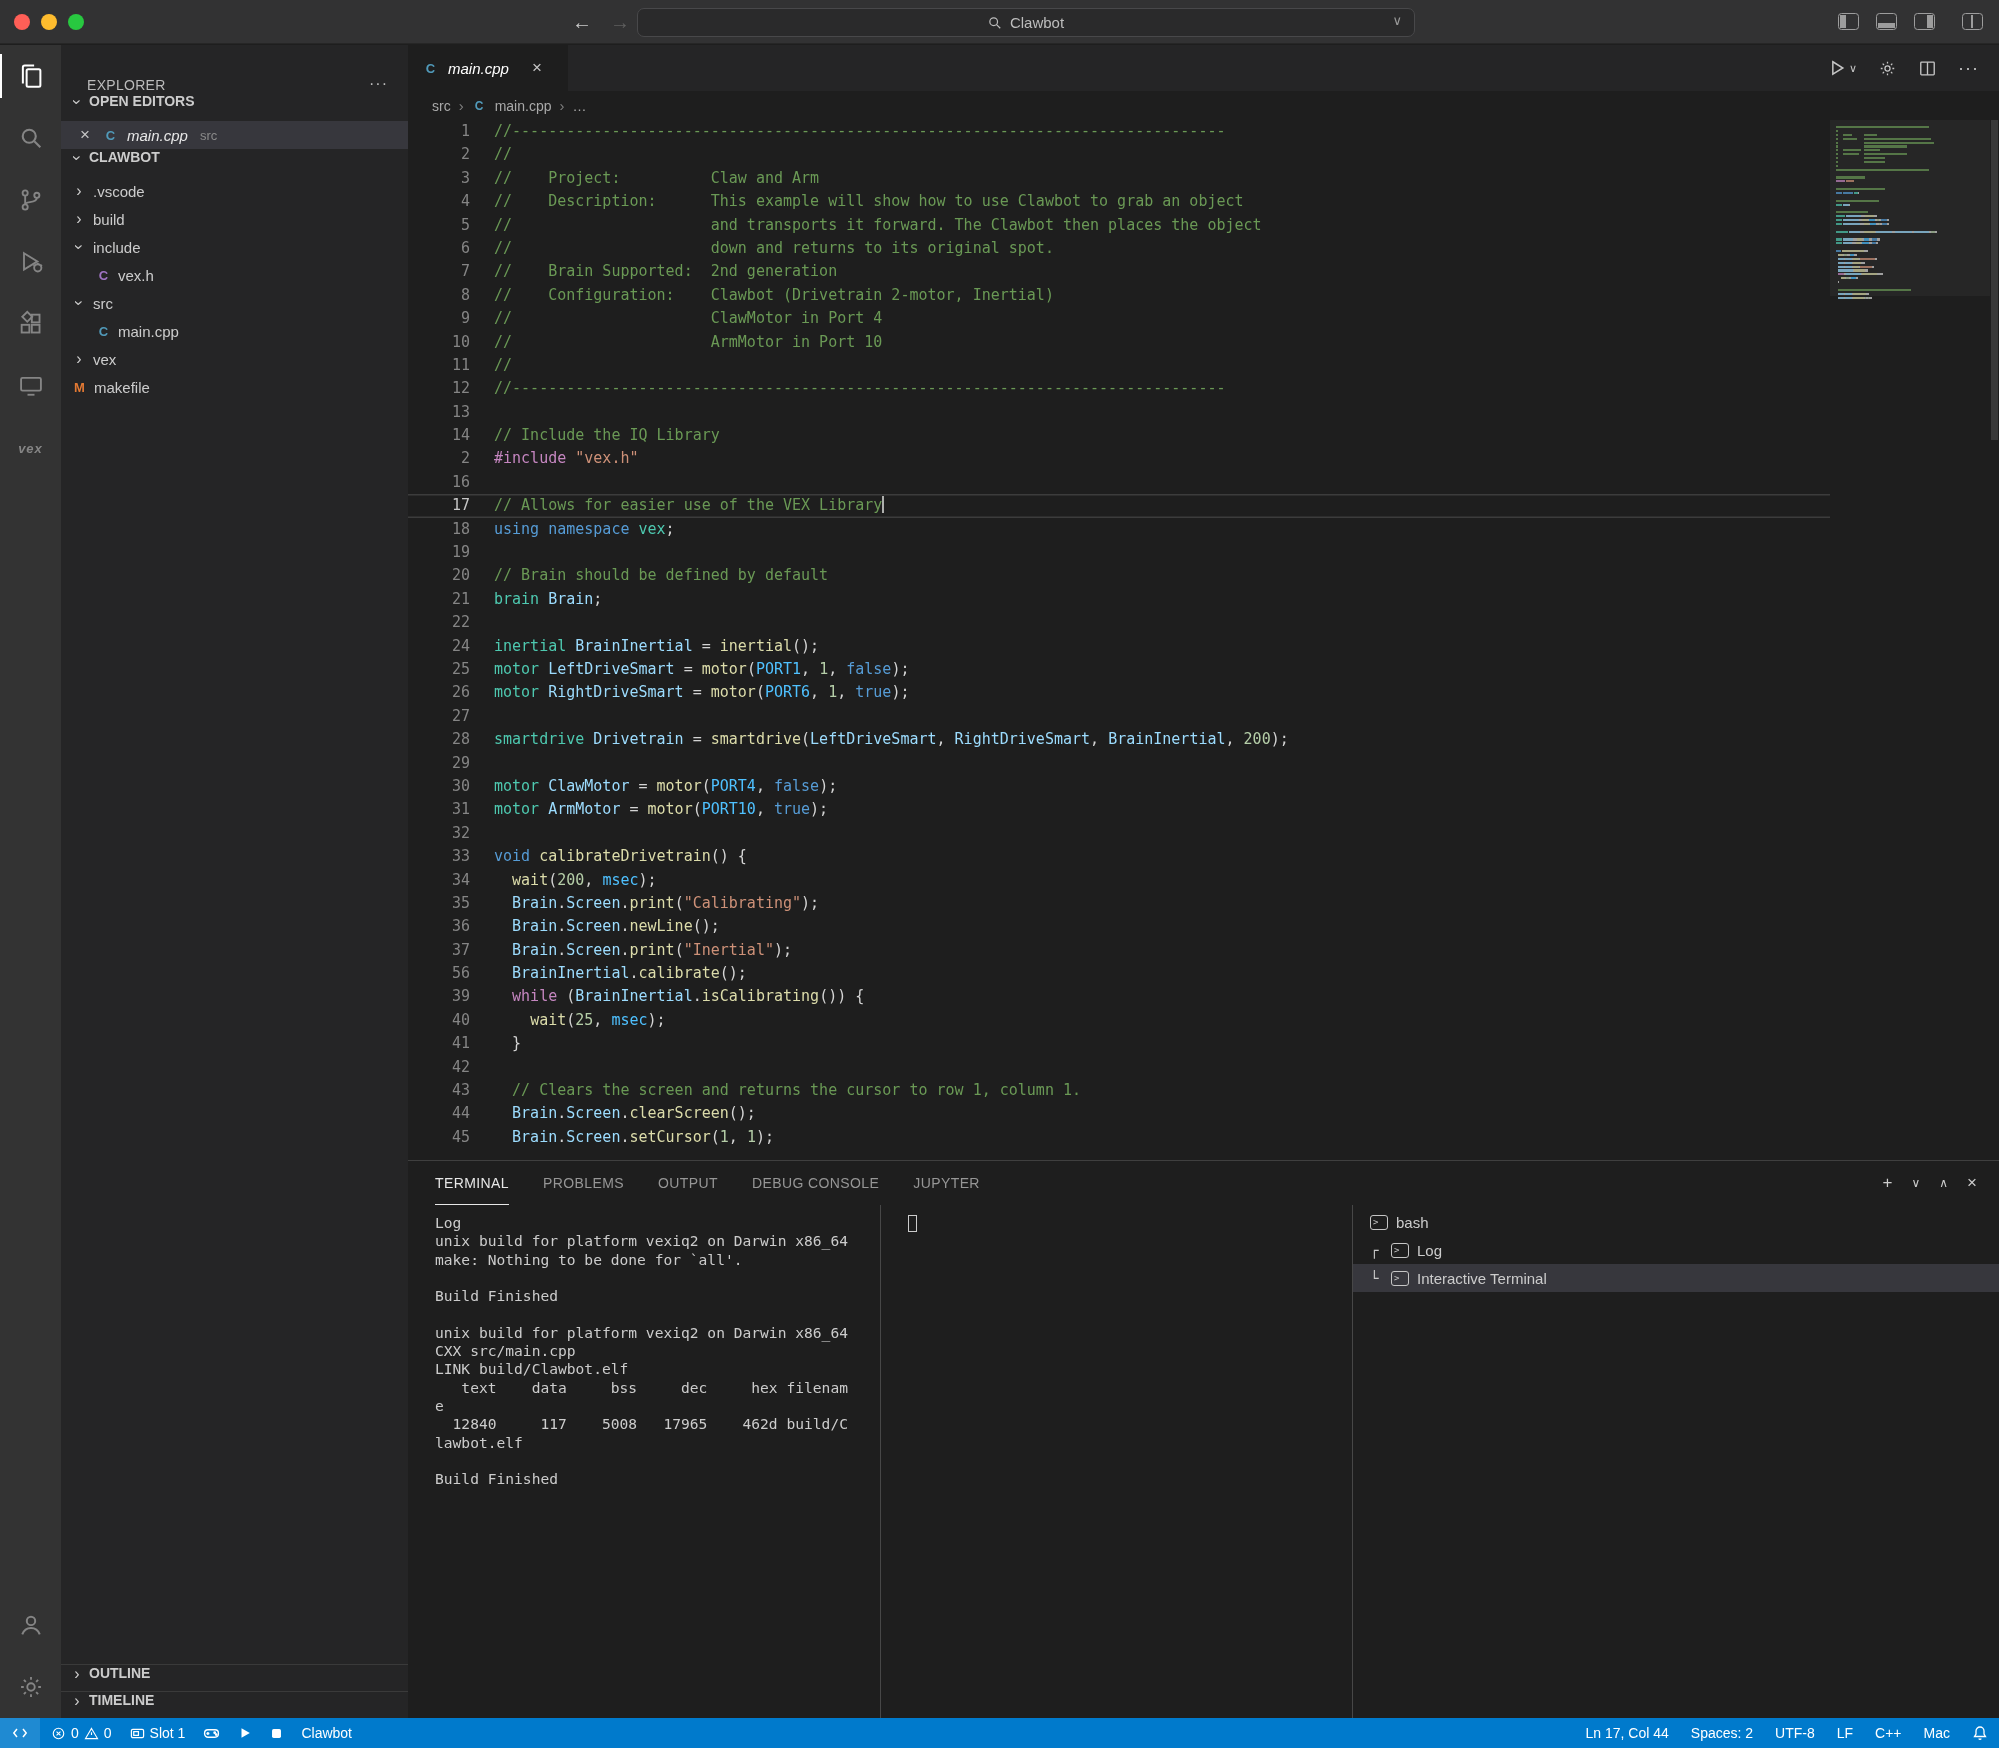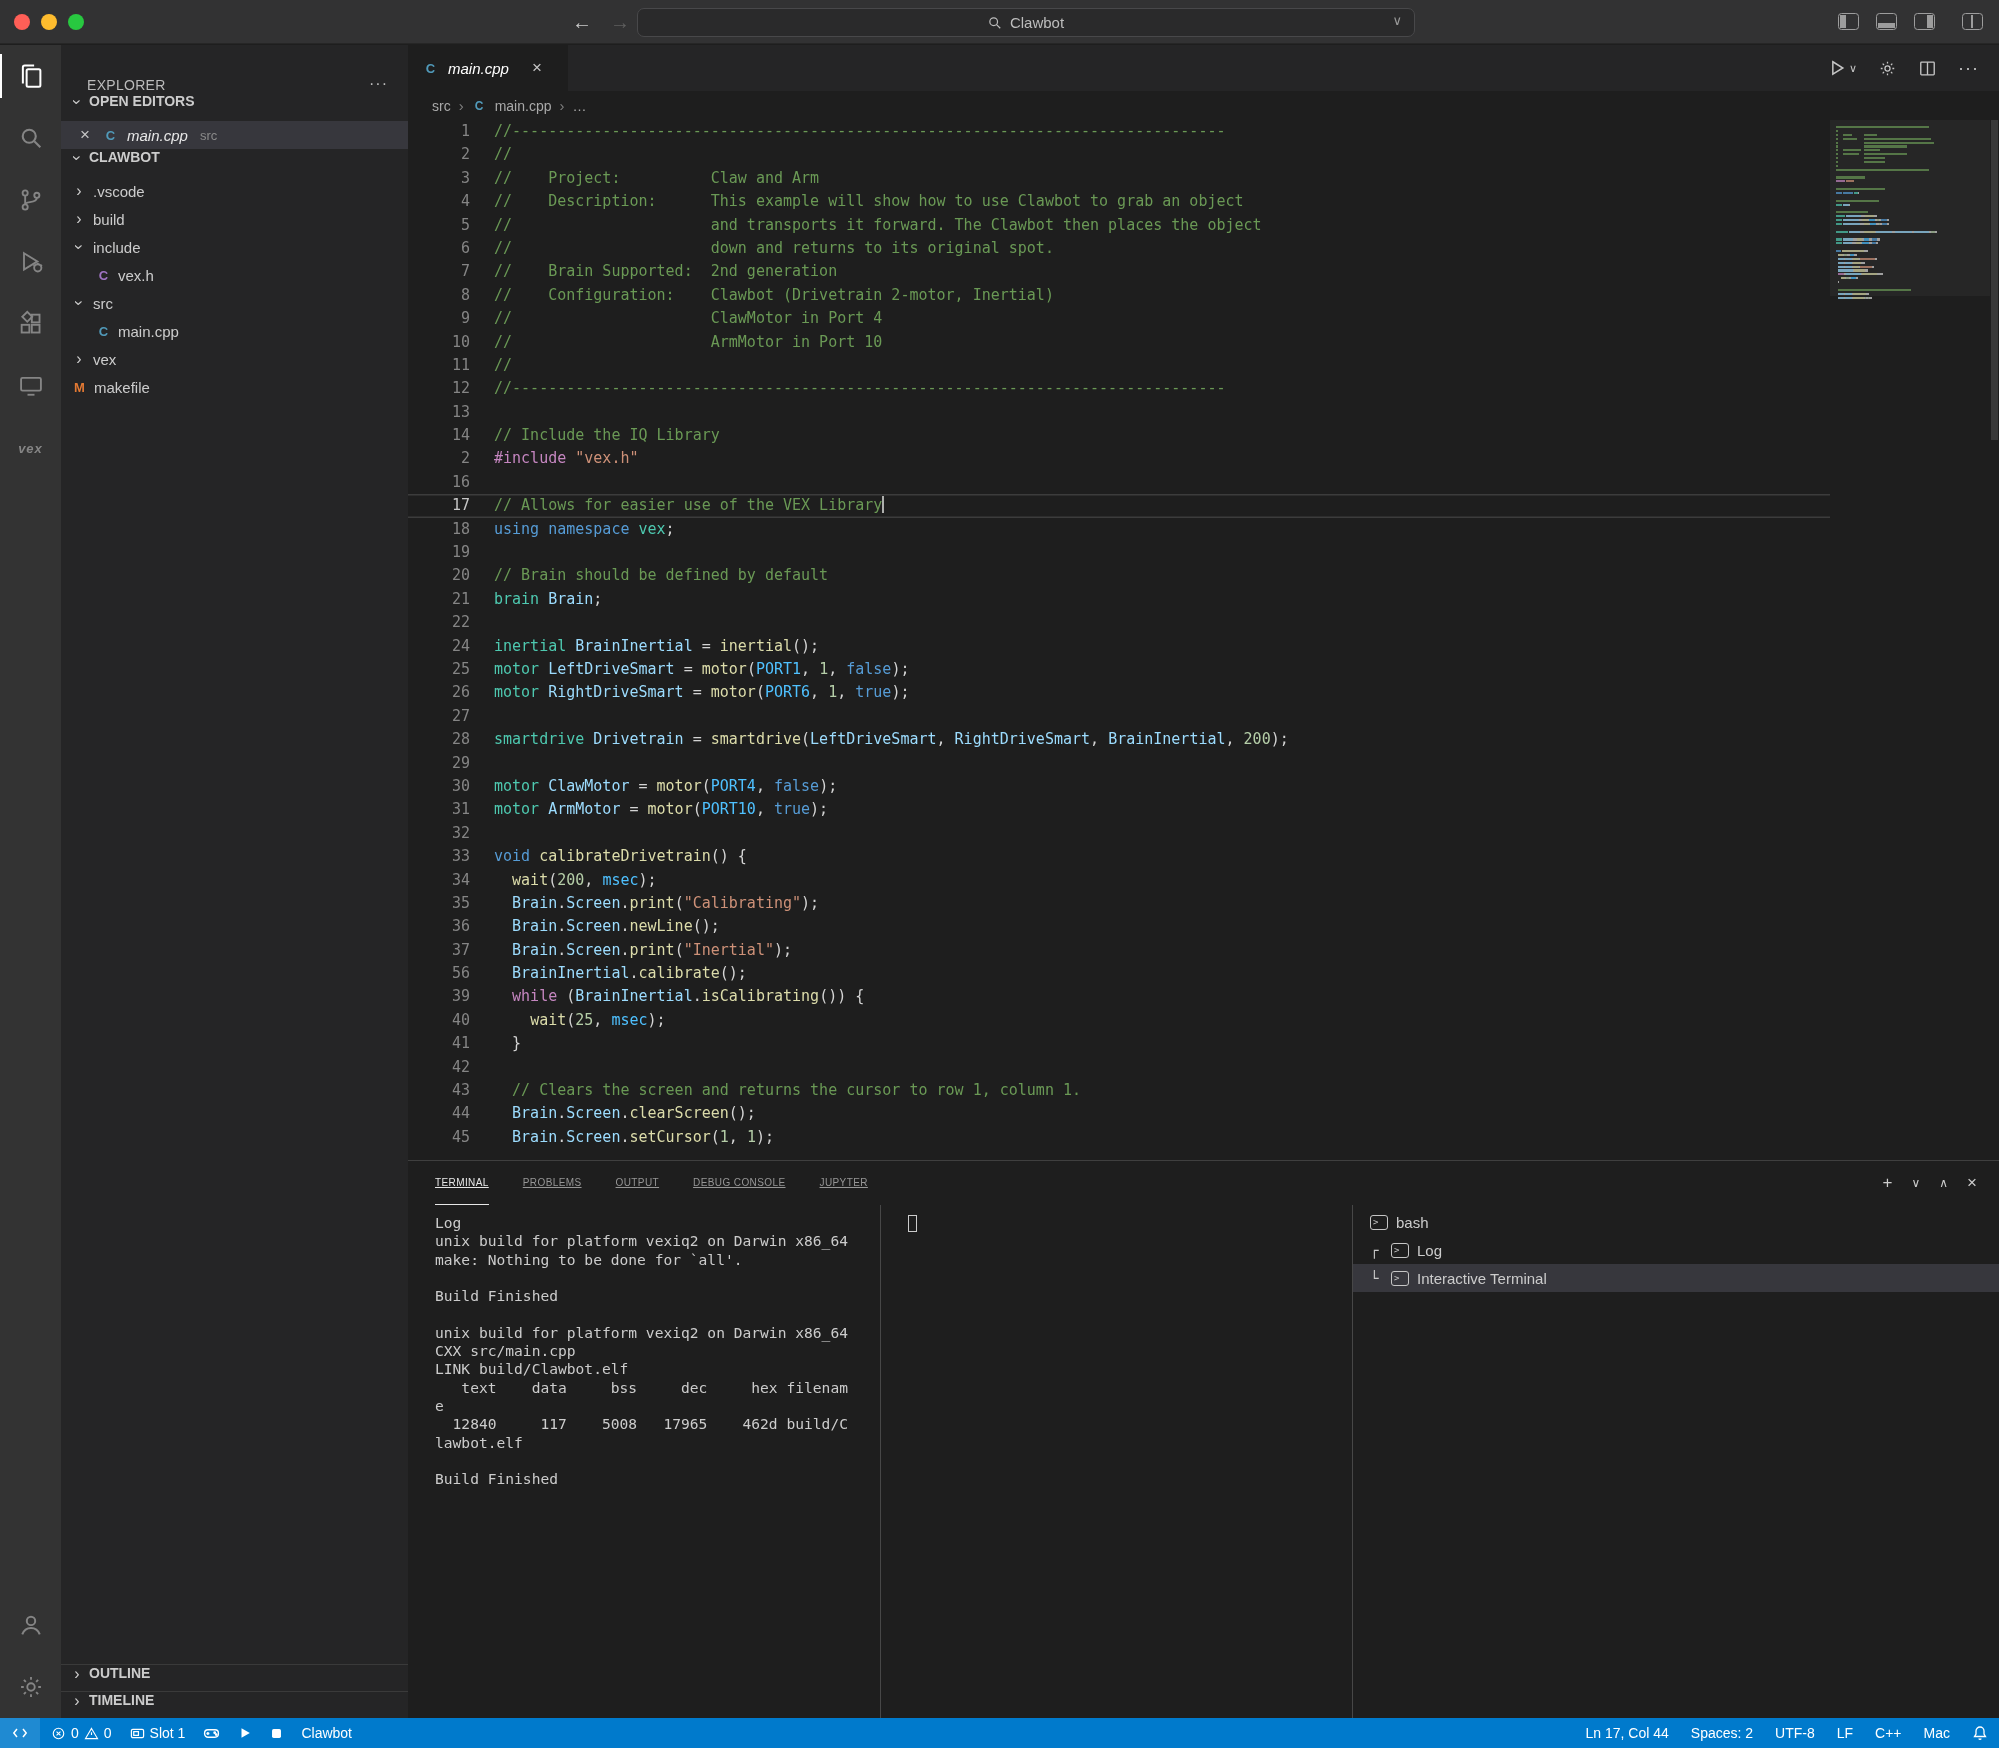--- a/index.html
+++ b/index.html
@@ -81,21 +81,21 @@
   .minimap { position:absolute; right:0; top:0; width:160px; bottom:0; background:#1e1e1e; padding:6px 0 0 6px; }
   .mm-line { height:2.2px; margin-bottom:1.7px; display:flex; }
   .mm-seg { height:2.2px; flex:none; opacity:.7; }
   .mm-slider { position:absolute; left:0; right:0; top:0; height:176px; background:rgba(255,255,255,.04); }
   .scrollbar { position:absolute; right:0; top:120px; width:9px; bottom:588px; }
   .scrollbar .thumb { position:absolute; top:0; left:1px; right:1px; height:320px; background:rgba(121,121,121,.3); }
 
   
   .panel { position:absolute; left:408px; right:0; bottom:30px; height:558px; background:#1e1e1e; border-top:1px solid #3f3f3f; }
   .panel-tabs { height:44px; display:flex; align-items:stretch; padding-left:27px; }
-  .panel-tab { display:flex; align-items:center; margin-right:34px; font-size:10px; letter-spacing:.4px; color:#969696; border-bottom:1.5px solid transparent;text-decoration:underline; }
+  .panel-tab { display:flex; align-items:center; margin-right:34px; font-size:14px; letter-spacing:.4px; color:#969696; border-bottom:1.5px solid transparent; }
   .panel-tab.active { color:#e7e7e7; border-bottom-color:#e7e7e7; }
   .panel-actions { margin-left:auto; display:flex; align-items:center; gap:19px; padding-right:22px; color:#cccccc; font-size:17px; }
   .panel-actions .sm { font-size:12px; color:#cccccc; }
   .panel-body { position:absolute; left:0; right:0; top:44px; bottom:0; display:flex; font-family:"DejaVu Sans Mono", monospace; }
   .term-left { width:472px; flex:none; padding:9px 0 0 27px; }
   .term-line { height:18.3px; line-height:18.3px; white-space:pre; font-size:14.6px; color:#cccccc; }
   .term-mid { width:472px; flex:none; border-left:1px solid #474747; position:relative; }
   .ghost-cursor { position:absolute; left:27px; top:10px; width:9px; height:17px; border:1px solid #cccccc; }
   .term-right { flex:1; border-left:1px solid #474747; padding-top:3px; font-family:"Liberation Sans", sans-serif; }
   .tl-row { height:28px; display:flex; align-items:center; gap:8px; padding-left:17px; font-size:15px; color:#cccccc; }

